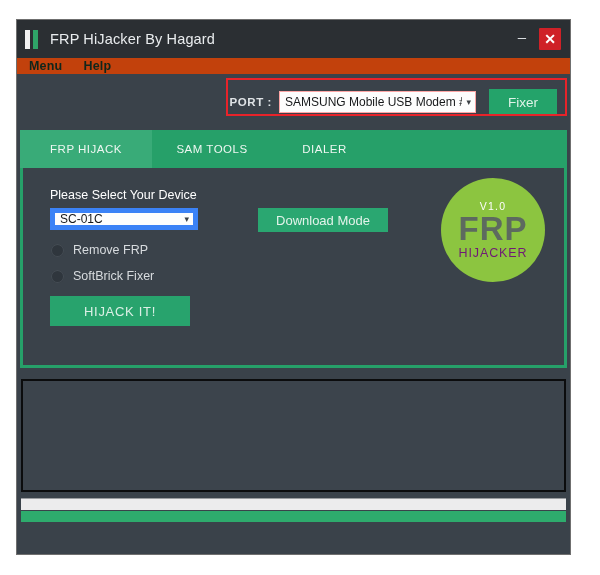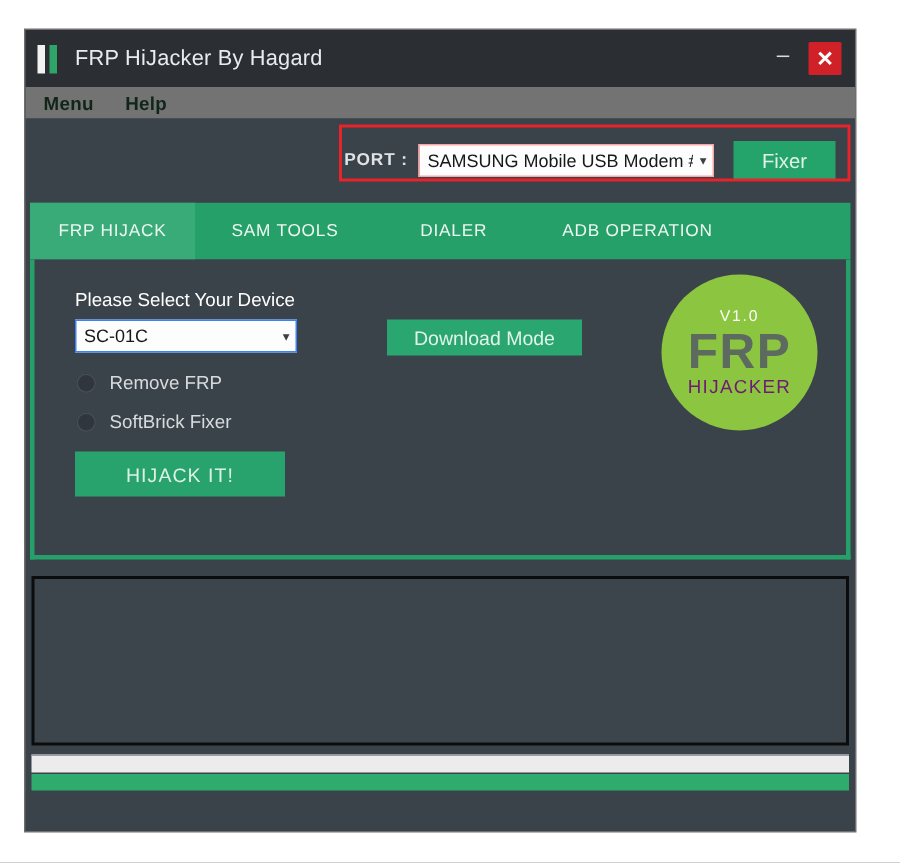--- a/index.html
+++ b/index.html
@@ -73,22 +73,22 @@
     background: #cf2127;
     color: #ffffff;
     font-size: 14px; font-weight: bold;
     display: flex; align-items: center; justify-content: center;
     line-height: 1;
     border-radius: 1px;
   }
 
   
   #menu-bar {
-    height: 21px;
-    background: #737373;
+    height: 16px;
+    background: #c2410c;
     display: flex;
     align-items: center;
     padding-left: 12px;
     gap: 21px;
   }
   #menu-bar .menu-item {
     color: #10261b;
     font-size: 12.5px;
     font-weight: bold;
     letter-spacing: 0.2px;
@@ -169,21 +169,21 @@
     display: flex;
     align-items: center;
     justify-content: center;
     color: #eef7f2;
     font-size: 11.5px;
     letter-spacing: 0.5px;
     padding: 0 15px;
     white-space: nowrap;
   }
   .tab.active { background: #39ab78; }
-  #tab-frp-hijack { width: 110px; padding: 0; }
+  #tab-frp-hijack { width: 110px; padding: 11px; }
   #tab-sam-tools { width: 120px; padding: 0; }
   #tab-dialer { width: 105px; padding: 0; }
   #tab-adb-operation { width: 140px; padding: 0; }
 
   
   #main-panel {
     margin: 0 3px;
     height: 200px;
     background: #3a424a;
     border: 3px solid #26a069;
@@ -198,21 +198,21 @@
     color: #ffffff;
     font-size: 12.5px;
   }
   #device-select {
     position: absolute;
     left: 27px;
     top: 40px;
     width: 148px;
     height: 22px;
     background: #fdfdfd;
-    border: 1px solid #3b82f6;
+    border: 5px solid #3b82f6;
     box-sizing: border-box;
     display: flex;
     align-items: center;
     padding: 0 4px 0 5px;
   }
   #device-select .sel-value {
     color: #16181a;
     font-size: 12px;
     flex: 1;
   }
@@ -362,21 +362,20 @@
       <span class="sel-value">SAMSUNG Mobile USB Modem #</span>
       <span class="chevron-down-icon">▾</span>
     </div>
     <div id="scan-button">Fixer</div>
   </div>
 
   <div id="tab-bar">
     <div class="tab active" id="tab-frp-hijack">FRP HIJACK</div>
     <div class="tab" id="tab-sam-tools">SAM TOOLS</div>
     <div class="tab" id="tab-dialer">DIALER</div>
-    <div class="tab" id="tab-adb-operation">ADB OPERATION</div>
   </div>
 
   <div id="main-panel">
 
     <div id="device-label">Please Select Your Device</div>
 
     <div id="device-select">
       <span class="sel-value">SC-01C</span>
       <span class="chevron-down-icon">▾</span>
     </div>

